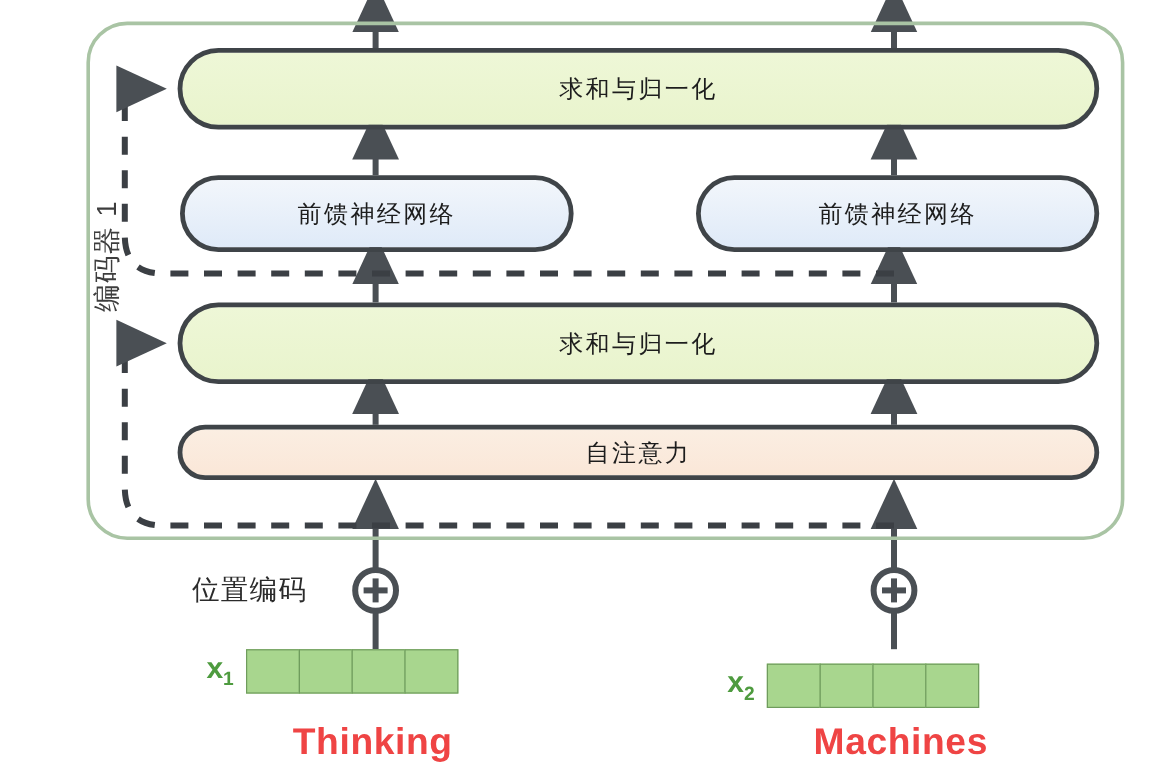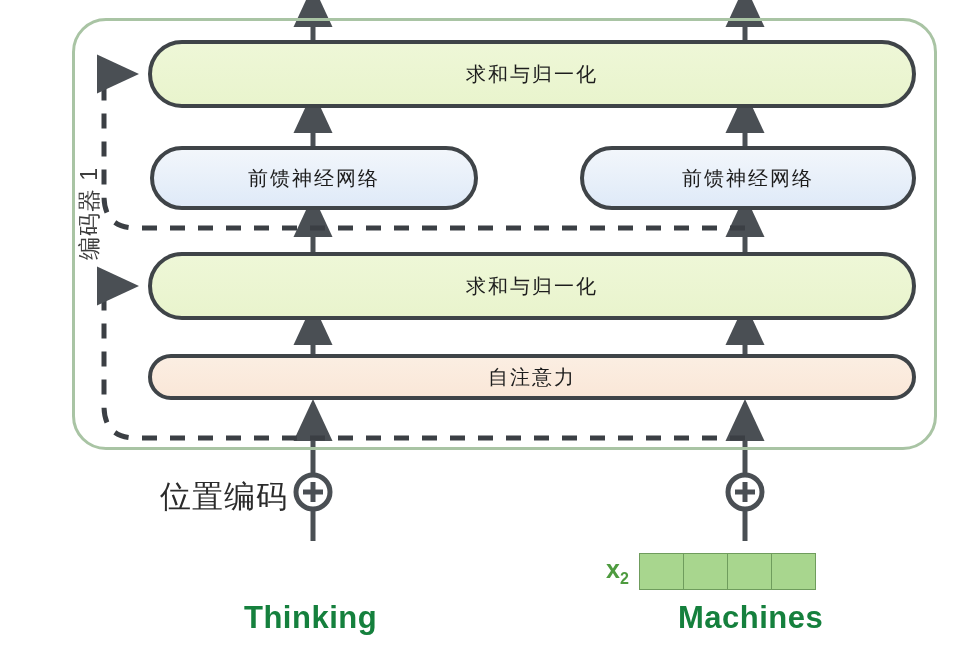--- a/index.html
+++ b/index.html
@@ -82,21 +82,21 @@
   #ffn-left       { left: 150px; top: 146px; width: 328px; height: 64px; }
   #ffn-right      { left: 580px; top: 146px; width: 336px; height: 64px; }
   #addnorm-bottom { left: 148px; top: 252px; width: 768px; height: 68px; }
   #self-attn      { left: 148px; top: 354px; width: 768px; height: 46px; }
 
   
   .pos-enc-label {
     position: absolute;
     left: 160px;
     top: 476px;
-    font-size: 31px;
+    font-size: 23px;
     color: #2b2b2b;
     letter-spacing: 1px;
     white-space: nowrap;
   }
 
   
   .embed-group {
     position: absolute;
     display: flex;
     align-items: center;
@@ -124,21 +124,21 @@
     border: 1px solid #6f9c5d;
     box-sizing: border-box;
     margin-left: -1px;
   }
   .vector .cell:first-child { margin-left: 0; }
 
   .token-word {
     position: absolute;
     font-size: 31px;
     font-weight: bold;
-    color: #15803d;
+    color: #ef4444;
     letter-spacing: 0.5px;
     white-space: nowrap;
   }
   #token-word-1 { left: 244px; top: 600px; }
   #token-word-2 { left: 678px; top: 600px; }
 
   
   .watermark {
     position: absolute;
     left: 566px;
@@ -218,20 +218,31 @@
   <div class="box box-addnorm" id="addnorm-bottom">
     <span>求和与归一化</span>
   </div>
 
   <div class="box box-attn" id="self-attn">
     <span>自注意力</span>
   </div>
 
   <div class="pos-enc-label">位置编码</div>
 
+  <div class="embed-group" id="embed-group-1">
+    <div class="embed-var">
+      <span>x</span><sub>1</sub>
+    </div>
+    <div class="vector">
+      <div class="cell"></div>
+      <div class="cell"></div>
+      <div class="cell"></div>
+      <div class="cell"></div>
+    </div>
+  </div>
   <div class="token-word" id="token-word-1">Thinking</div>
 
   <div class="embed-group" id="embed-group-2">
     <div class="embed-var">
       <span>x</span><sub>2</sub>
     </div>
     <div class="vector">
       <div class="cell"></div>
       <div class="cell"></div>
       <div class="cell"></div>

